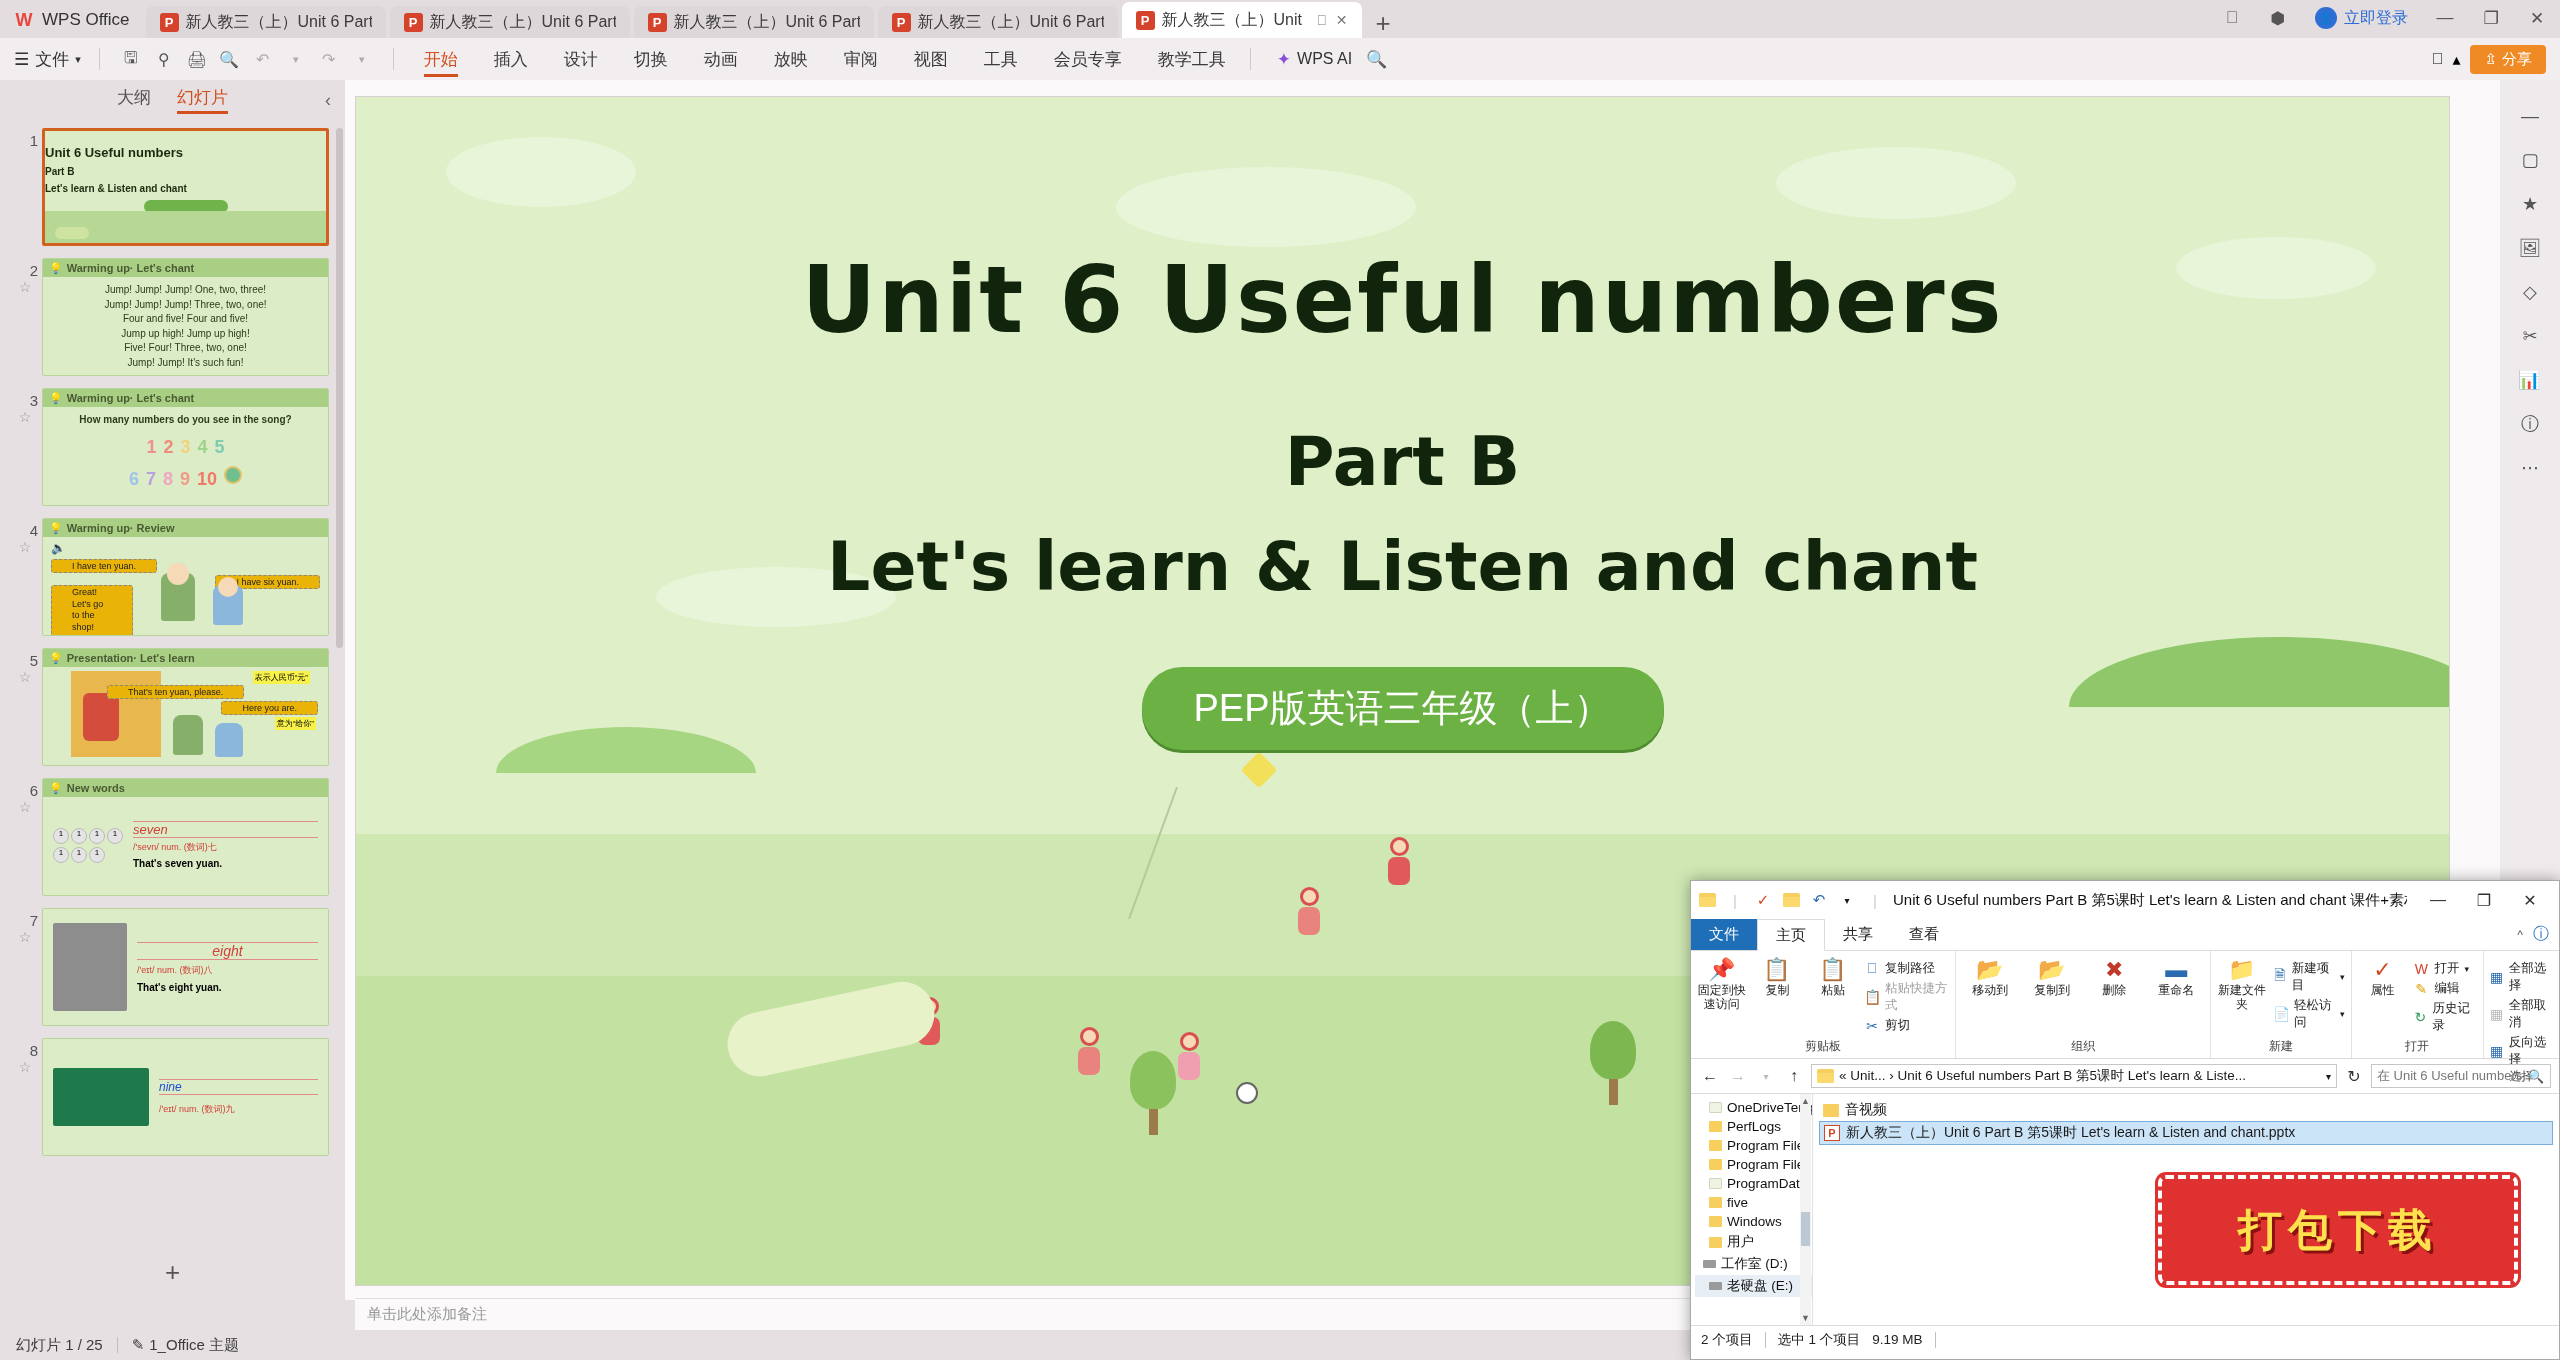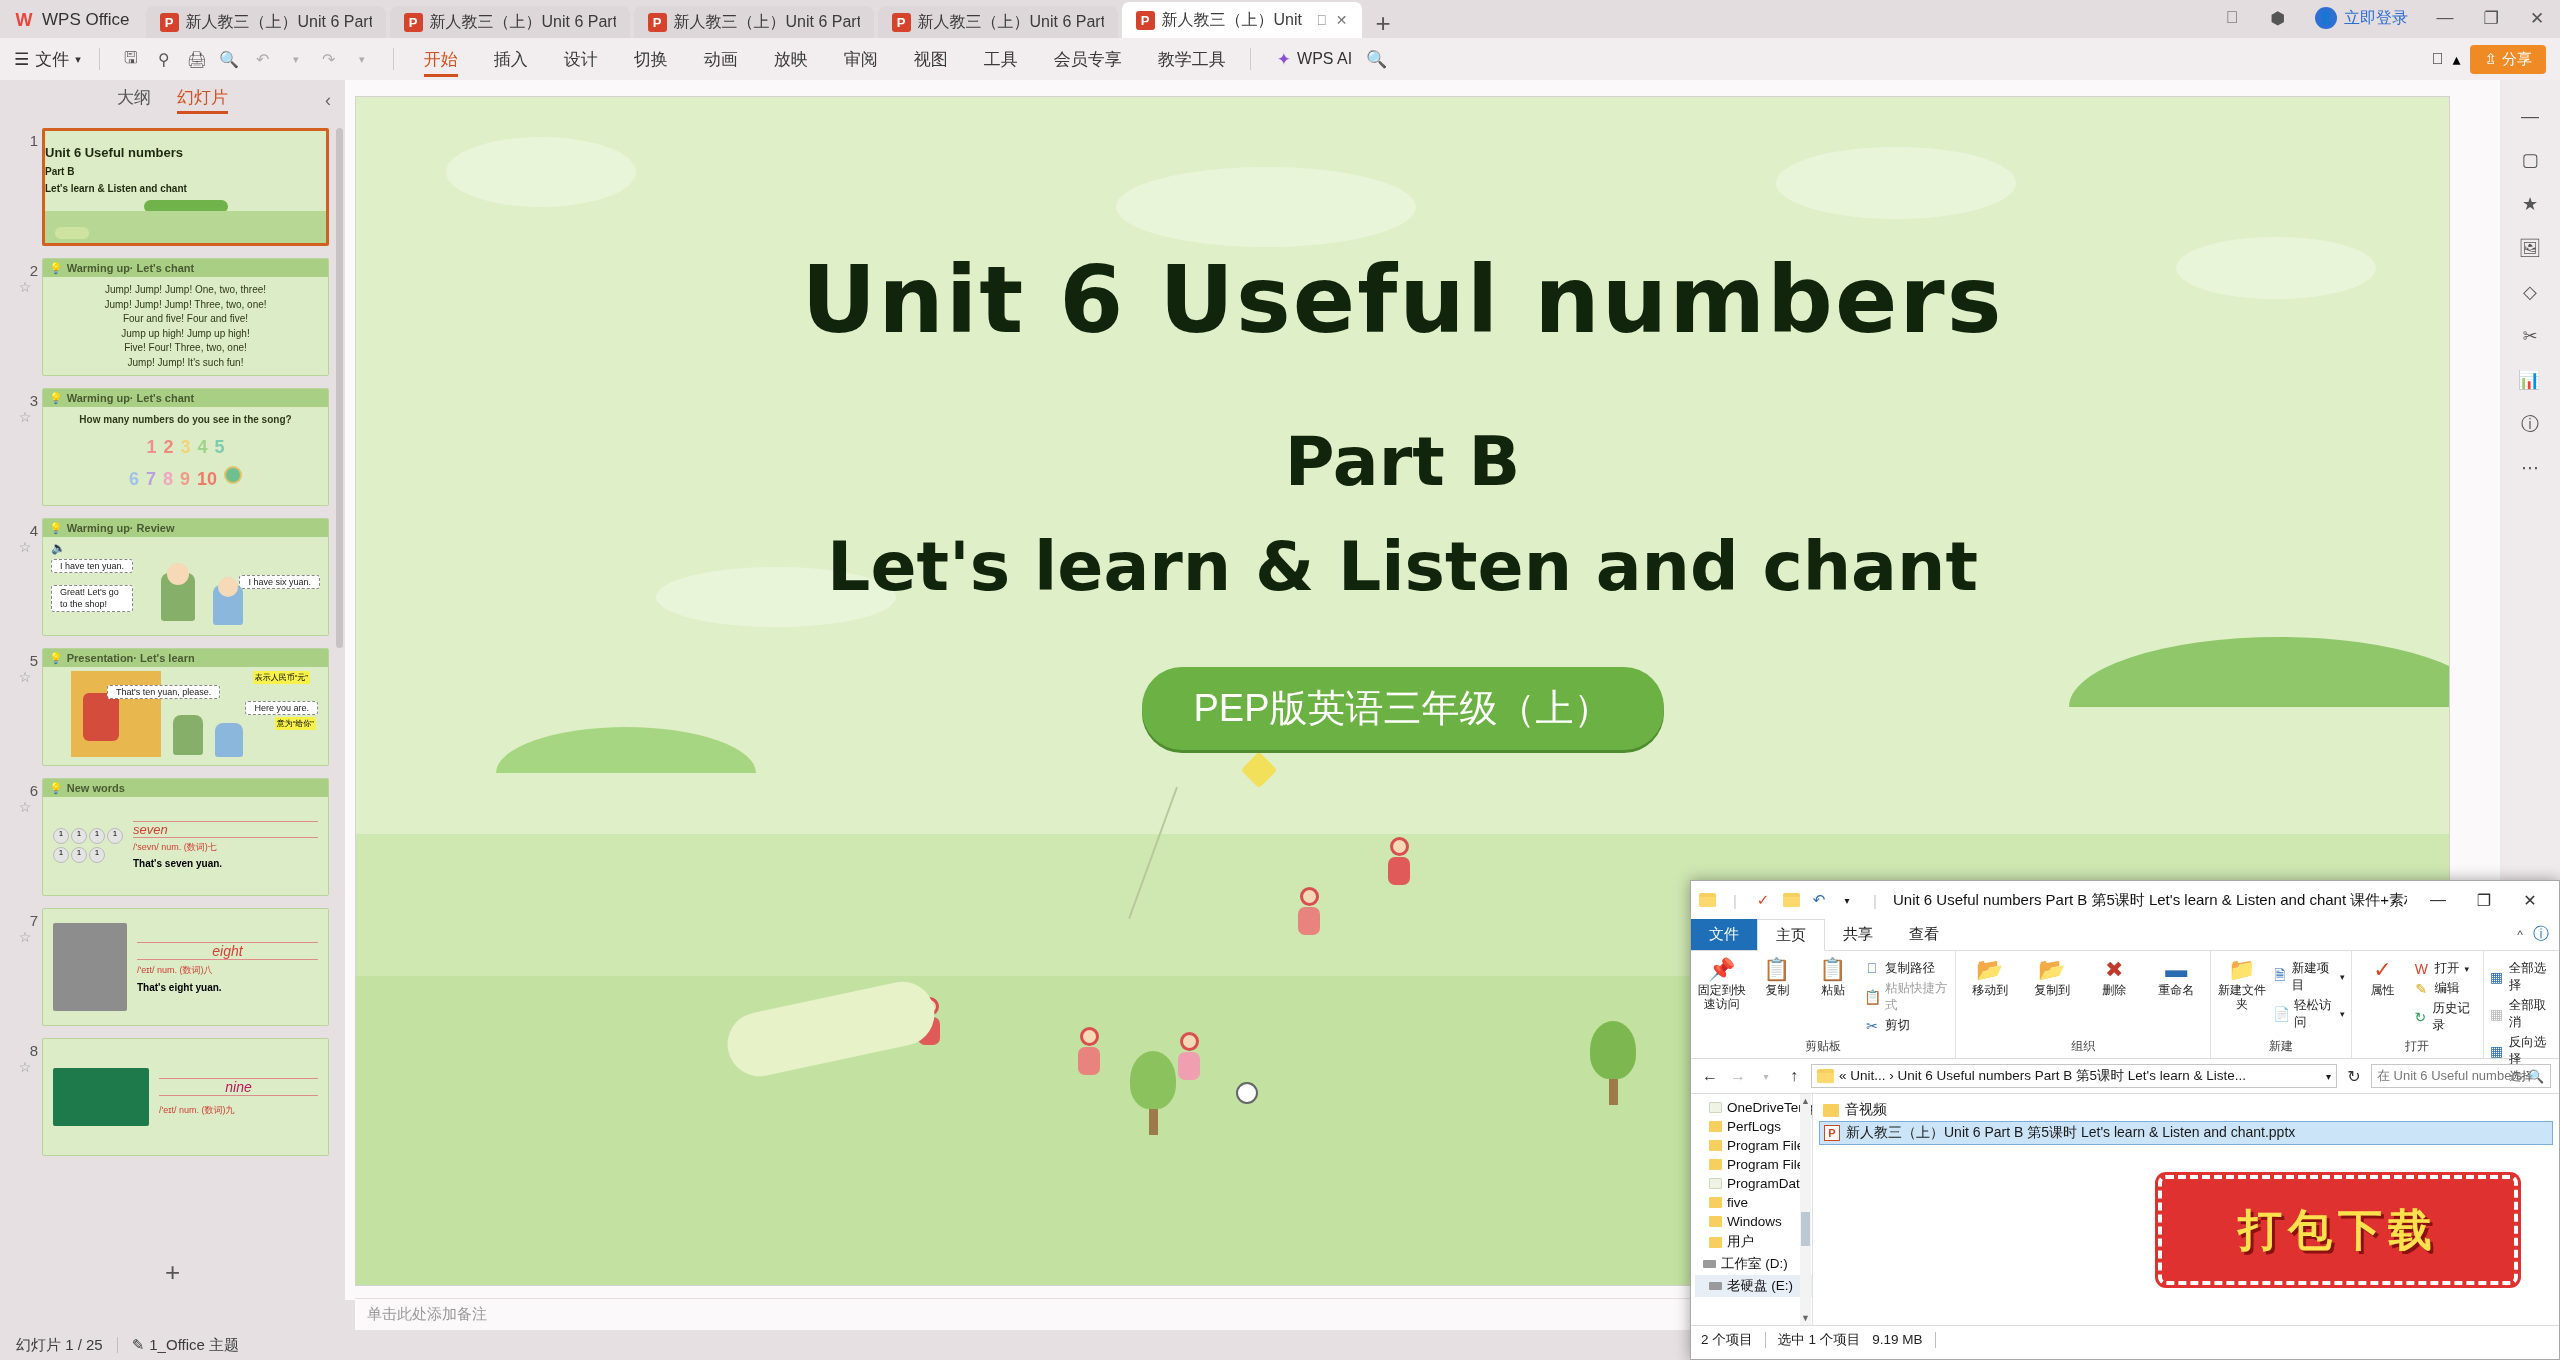--- a/index.html
+++ b/index.html
@@ -103,22 +103,22 @@
     height: 18px; background: #a9cf85; font-size: 11px; color: #4a5a32;
     display: flex; align-items: center; gap: 4px; padding: 0 6px; font-weight: bold;
   }
   .thumb-body { padding: 6px 8px; font-size: 10px; color: #2e3b1c; text-align: center; line-height: 1.45; }
   .thumb-title { font-size: 13px; font-weight: bold; color: #1d2a10; margin-top: 14px; }
   .thumb-sub { font-size: 10px; font-weight: bold; color: #1d2a10; margin-top: 6px; }
   .thumb-pill { margin: 6px auto 0; width: 84px; height: 13px; background: #6fb34a; border-radius: 7px; }
   .chip-row { display: flex; justify-content: center; gap: 7px; margin-top: 6px; }
   .chip { font-size: 18px; font-weight: bold; }
   .bubble {
-    display: inline-block; border: 1px dashed #888; background: #ffffff;
-    font-size: 9px; padding: 1px 8px; border-radius: 3px; color: #222;
+    display: inline-block; border: 1px dashed #888; background: #eab308;
+    font-size: 9px; padding: 1px 20px; border-radius: 3px; color: #222;
   }
   .addslide {
     position: absolute; bottom: 4px; left: 0; right: 0; text-align: center;
     font-size: 26px; color: #555;
   }
   .lp-scroll { position: absolute; right: 2px; top: 48px; width: 7px; height: 520px; background: #c9c2c5; border-radius: 4px; }
 
   
   .canvas {
     position: absolute; top: 80px; left: 345px; right: 60px; bottom: 60px;
@@ -522,21 +522,21 @@
 
       <div class="thumbrow">
         <div class="tcol">
           <div class="tnum">8</div>
           <div class="tstar">☆</div>
         </div>
         <div class="thumb">
           <div style="position:relative;height:116px;display:flex;align-items:center;padding:0 10px;gap:10px">
             <div style="width:96px;height:58px;background:#1e7a4a;border-radius:2px"></div>
             <div style="flex:1">
-              <div style="border-top:1px solid #e08b8b;border-bottom:1px solid #e08b8b;color:#be185d;font-style:italic;font-size:14px;text-align:center">nine</div>
+              <div style="border-top:1px solid #e08b8b;border-bottom:1px solid #e08b8b;color:#1d4ed8;font-style:italic;font-size:12px;">nine</div>
               <div style="color:#d2403a;font-size:9px;margin-top:8px">/'eɪt/  num. (数词)九</div>
             </div>
           </div>
         </div>
       </div>
 
       <div class="addslide">+</div>
     </div>
     <div class="lp-scroll"></div>
   </div>

